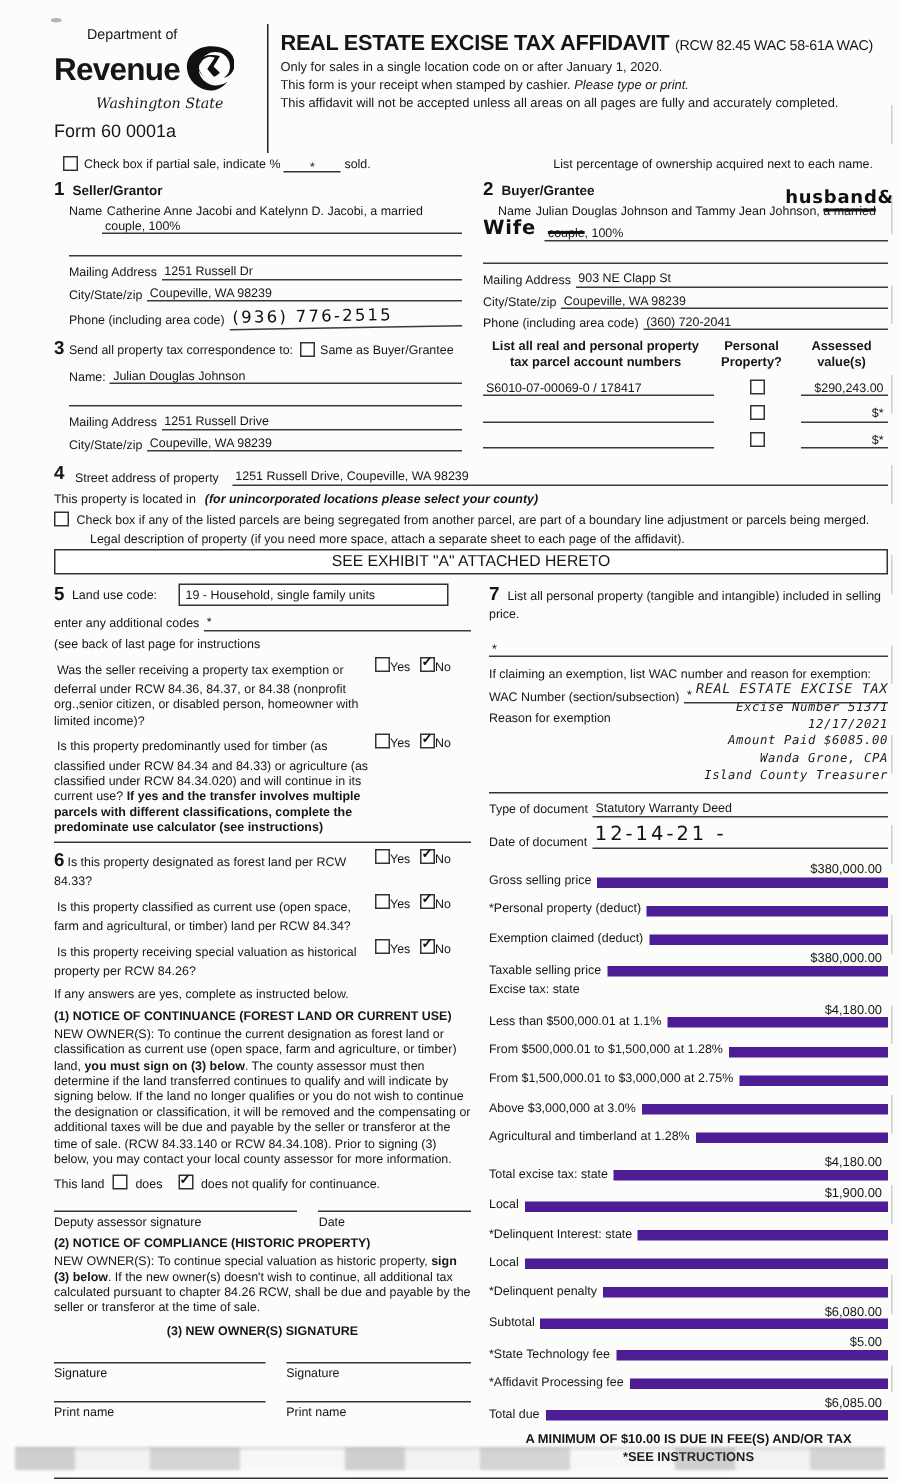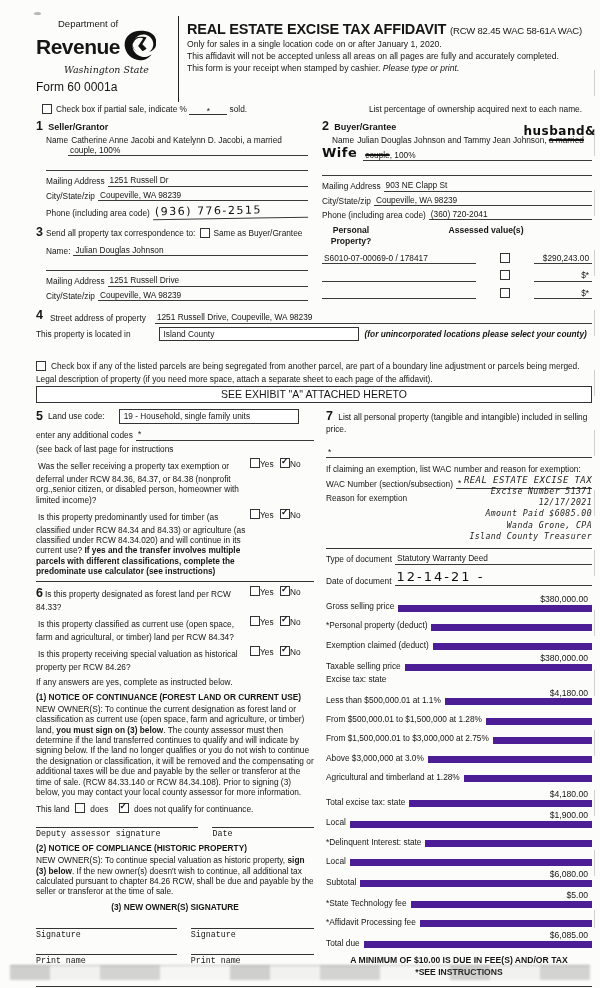--- a/index.html
+++ b/index.html
@@ -56,21 +56,21 @@
   
   .q-row{display:flex;margin-top:4px;}
   .q-text{flex:1;padding-right:4px;}
   .q-num{font-size:12.5px;font-weight:bold;margin-right:2px;}
   .yn{width:30px;flex:none;white-space:nowrap;}
   .yn2{width:34px;flex:none;white-space:nowrap;}
   .rule{border-top:1px solid #333;margin:5px 0 2px 0;}
   .para{margin-top:2px;}
   .ctitle{font-weight:bold;margin-top:4px;}
   
-  .sigpair{display:flex;margin-top:12px;font-family:Liberation Mono, monospace;}
+  .sigpair{display:flex;margin-top:12px;}
   .sigpair .s1{flex:1.6;border-top:1px solid #333;margin-right:14px;padding-top:1px;}
   .sigpair .s2{flex:1;border-top:1px solid #333;padding-top:1px;}
   .sig3{text-align:center;font-weight:bold;margin-top:5px;}
   
   .trow{display:flex;align-items:flex-end;margin-top:3.2px;}
   .trow.gap{margin-top:7px;}
   .tlabel{white-space:nowrap;text-align:right;margin-right:4px;}
   .tline{flex:1;border-bottom:7px solid #4c1d95;min-height:9px;}
   .trow.noline .tline{border-bottom:none;}
   .tval{display:block;text-align:right;padding-right:4px;font-size:8.6px;}
@@ -123,25 +123,25 @@
         <div class="wastate">Washington State</div>
         <div class="formno">Form 60 0001a</div>
       </div>
       <div class="hdr-div"></div>
       <div class="title-col">
         <div class="title-main">
           <span>REAL ESTATE EXCISE TAX AFFIDAVIT</span>
           <span class="title-ref">(RCW 82.45 WAC 58-61A WAC)</span>
         </div>
         <div class="title-sub">Only for sales in a single location code on or after January 1, 2020.</div>
-        <div class="title-sub">This affidavit will not be accepted unless all areas on all pages are fully and accurately completed.</div>
         <div class="title-sub">
           <span>This form is your receipt when stamped by cashier.</span>
           <span class="it">Please type or print.</span>
         </div>
+        <div class="title-sub">This affidavit will not be accepted unless all areas on all pages are fully and accurately completed.</div>
       </div>
     </div>
 
     <div class="partial">
       <span class="cb"></span>
       <span style="margin-left:4px;">
         <span>Check box if partial sale, indicate %</span>
         <span class="ustar">*</span>
         <span>sold.</span>
       </span>
@@ -228,20 +228,21 @@
           <span class="line">1251 Russell Drive</span>
         </div>
         <div class="indent fl" style="margin-top:3px;">
           <span class="lbl">City/State/zip</span>
           <span class="line">Coupeville, WA  98239</span>
         </div>
       </div>
 
       <div class="rcol">
         <div class="ptable-hd">
+          <div class="c1">List all real and personal property tax parcel account numbers</div>
           <div class="c2">Personal Property?</div>
           <div class="c3">Assessed value(s)</div>
         </div>
         <div>
 
             <div class="prow">
               <span class="pline">S6010-07-00069-0 / 178417</span>
               <span class="cbwrap"><span class="cb"></span></span>
               <span class="pval">$290,243.00</span>
             </div>
@@ -262,28 +263,27 @@
     </div>
 
     <div style="margin-top:7px;">
       <div class="fl">
         <span class="sec-num">4</span>
         <span class="lbl" style="margin-left:4px;">Street address of property</span>
         <span class="line" style="margin-left:6px;">1251 Russell Drive, Coupeville, WA 98239</span>
       </div>
       <div style="display:flex;align-items:center;margin-top:3px;">
         <span>This property is located in</span>
-        <span class="boxed-input" style="margin-left:28px;">Island County</span>
         <span class="b it" style="margin-left:6px;">(for unincorporated locations please select your county)</span>
       </div>
-      <div style="display:flex;margin-top:20px;">
+      <div style="display:flex;margin-top:4px;">
         <span class="cb"></span>
         <span style="margin-left:5px;flex:1;">Check box if any of the listed parcels are being segregated from another parcel, are part of a boundary line adjustment or parcels being merged.</span>
       </div>
-      <div style="margin-top:3px;">Legal description of property (if you need more space, attach a separate sheet to each page of the affidavit).</div>
+      <div style="margin-top:3px;margin-left:24px;">Legal description of property (if you need more space, attach a separate sheet to each page of the affidavit).</div>
       <div class="legal-box">SEE EXHIBIT "A" ATTACHED HERETO</div>
     </div>
 
     <div class="cols" style="margin-top:6px;">
 
       <div class="lcol" style="width:278px;">
         <div style="display:flex;align-items:center;">
           <span class="sec-num">5</span>
           <span style="margin-left:2px;">Land use code:</span>
           <span class="boxed-input" style="margin-left:14px;min-width:170px;">19 - Household, single family units</span>
@@ -505,20 +505,26 @@
               </span>
             </div>
 
             <div class="trow">
               <span class="tlabel">Local</span>
               <span class="tline">
                 <span class="tval"></span>
               </span>
             </div>
 
+            <div class="trow">
+              <span class="tlabel">*Delinquent penalty</span>
+              <span class="tline">
+                <span class="tval"></span>
+              </span>
+            </div>
 
             <div class="trow">
               <span class="tlabel">Subtotal</span>
               <span class="tline">
                 <span class="tval">$6,080.00</span>
               </span>
             </div>
 
             <div class="trow">
               <span class="tlabel">*State Technology fee</span>

